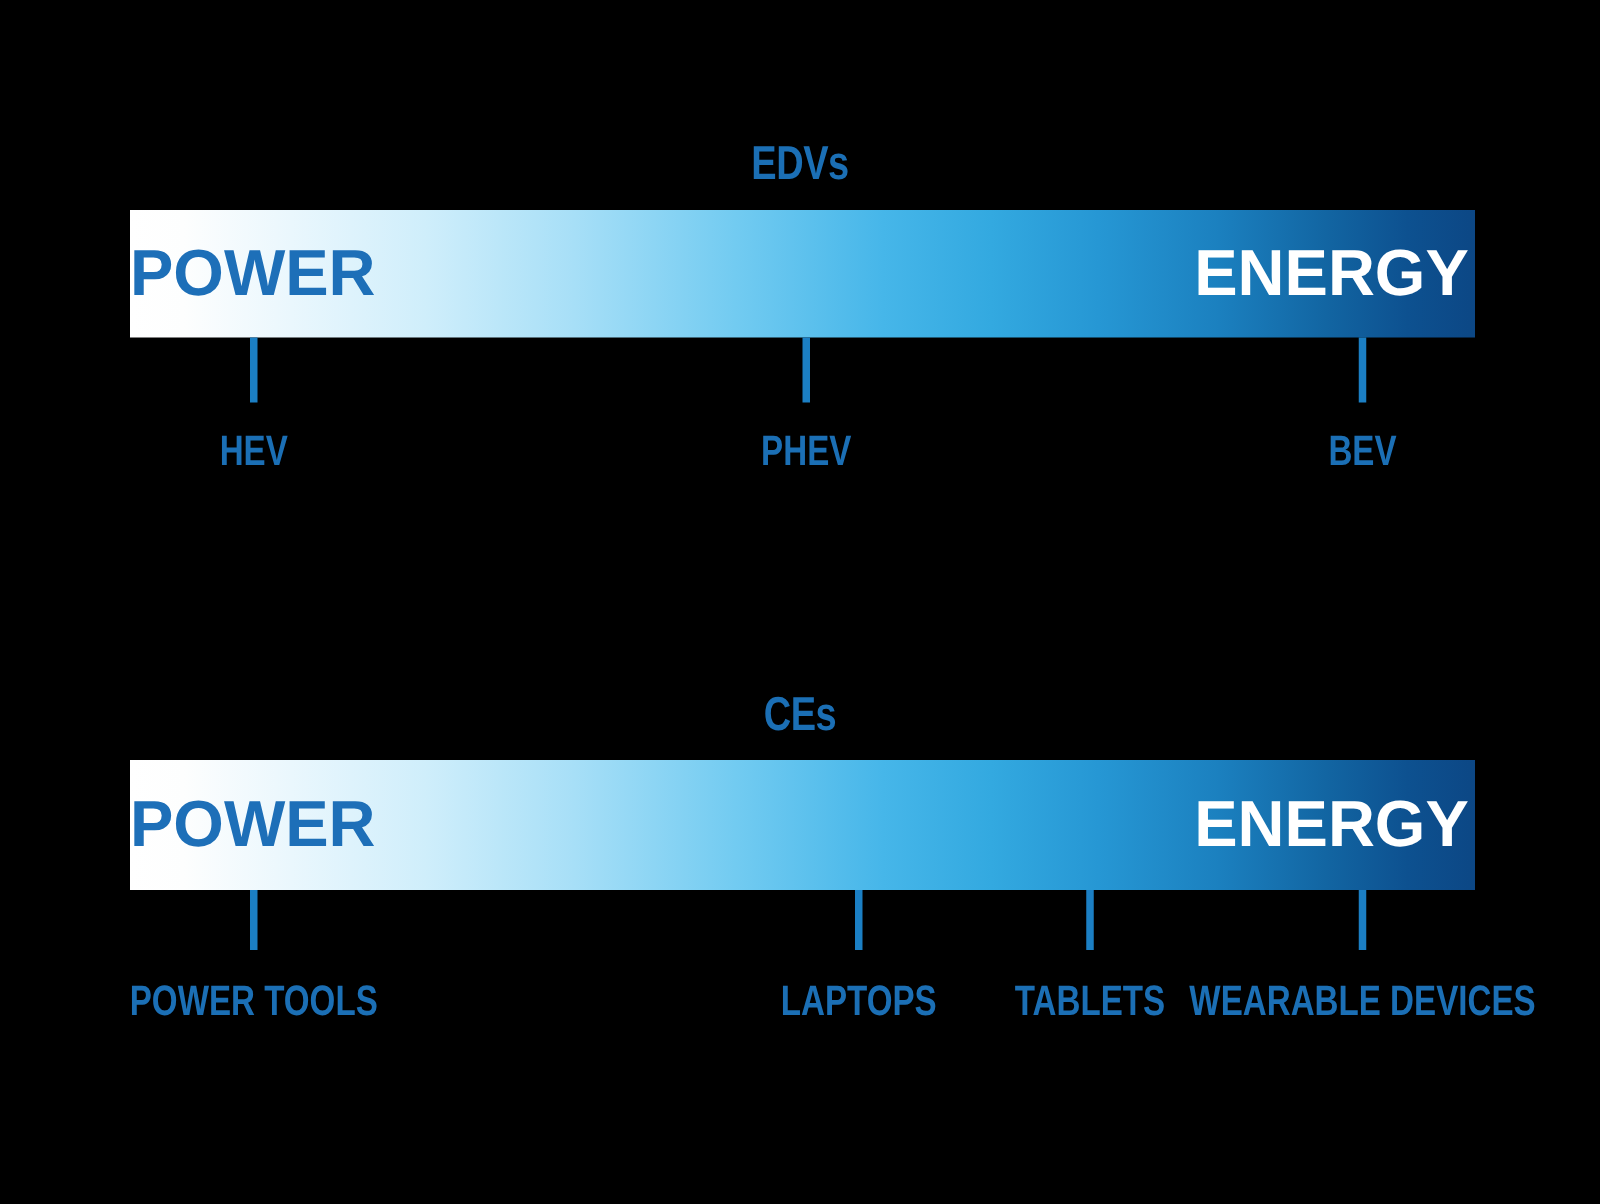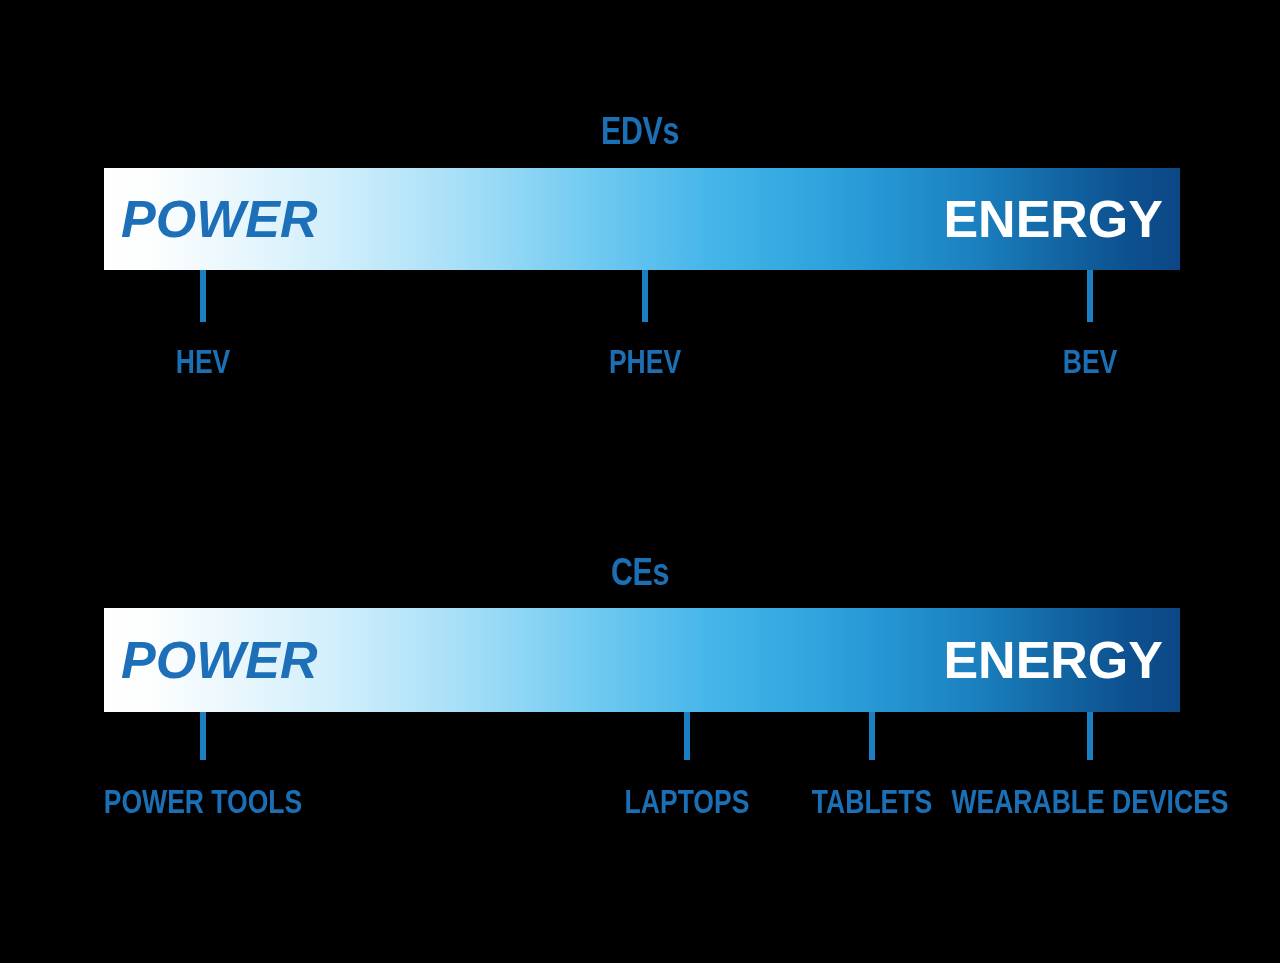--- a/index.html
+++ b/index.html
@@ -66,26 +66,24 @@
   .bar-label {
     font-family: "Liberation Sans", sans-serif;
     font-weight: bold;
     font-size: 52px;
     letter-spacing: 0px;
     line-height: 1;
     white-space: nowrap;
   }
   .bar-label-power {
     color: #1d6fb8;
-    padding-left: 17px;
-    font-style: italic;
   }
   .bar-label-energy {
     color: #ffffff;
-    padding-right: 17px;
+    padding-right: 5px;
   }
 
   
   .tick {
     position: absolute;
     width: 6px;
     background: #1b7fc4;
   }
 
   

